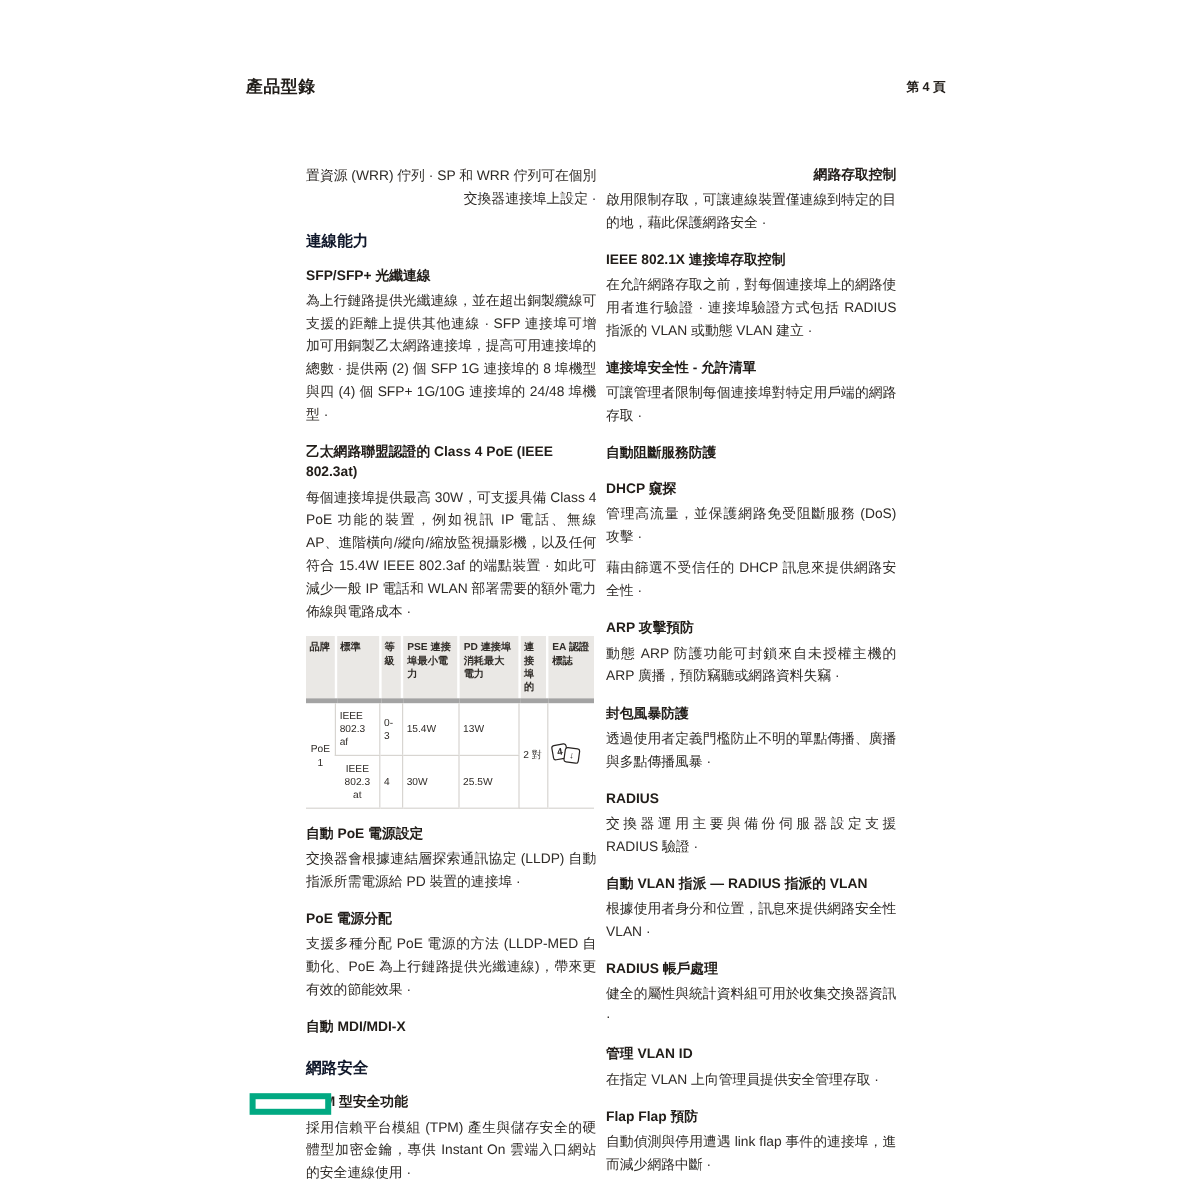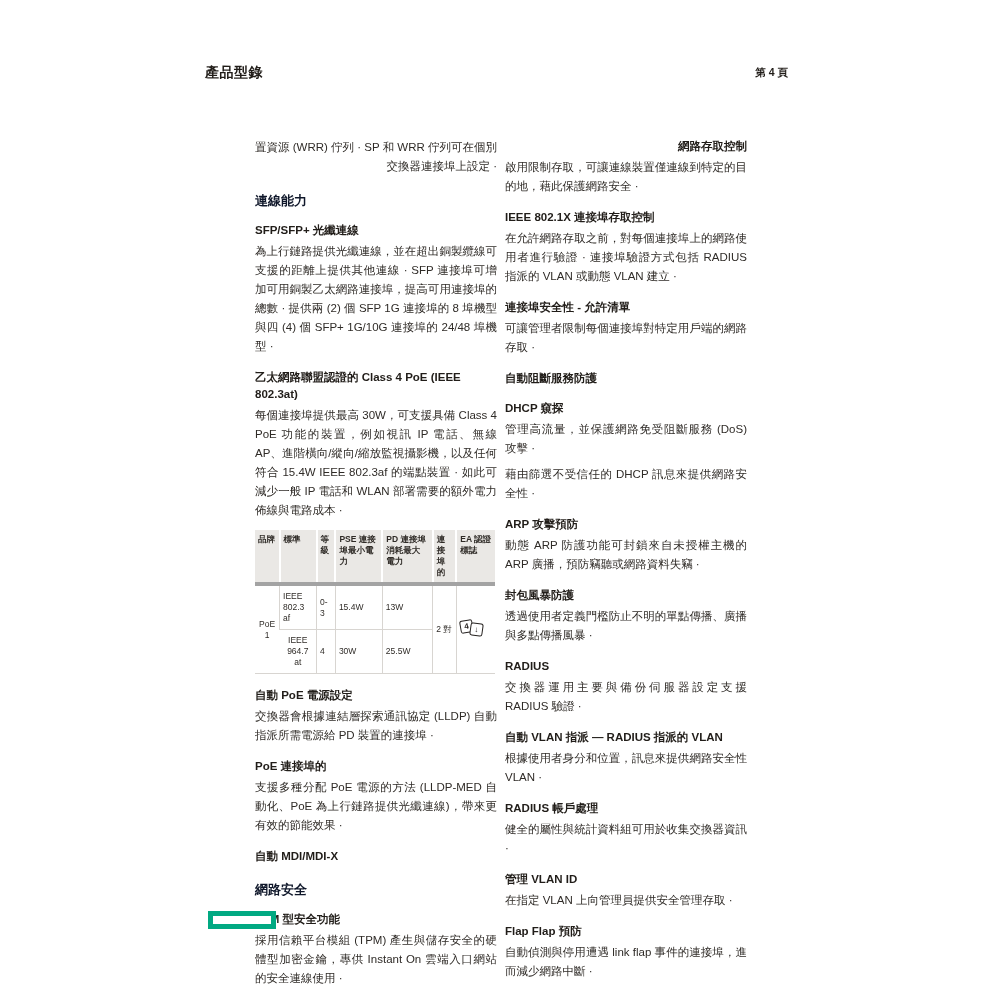--- a/index.html
+++ b/index.html
@@ -84,30 +84,30 @@
           <tr>
             <td rowspan="2">PoE 1</td>
             <td>IEEE 802.3 af</td>
             <td>0-3</td>
             <td>15.4W</td>
             <td>13W</td>
             <td rowspan="2">2 對</td>
             <td rowspan="2"><span class="ea-icon"><span class="ea-box ea-box-4">4</span><span class="ea-box ea-box-arrow">↓</span></span></td>
           </tr>
           <tr>
-            <td>IEEE 964.7 at</td>
+            <td>IEEE 802.3 at</td>
             <td>4</td>
             <td>30W</td>
             <td>25.5W</td>
           </tr>
         </tbody>
       </table>
       <div class="blk subheading">自動 PoE 電源設定</div>
       <div class="blk paragraph">交換器會根據連結層探索通訊協定 (LLDP) 自動指派所需電源給 PD 裝置的連接埠 ·</div>
-      <div class="blk subheading">PoE 連接埠的</div>
+      <div class="blk subheading">PoE 電源分配</div>
       <div class="blk paragraph">支援多種分配 PoE 電源的方法 (LLDP-MED 自動化、PoE 為上行鏈路提供光纖連線)，帶來更有效的節能效果 ·</div>
       <div class="blk subheading">自動 MDI/MDI-X</div>
       <div class="blk heading">網路安全</div>
       <div class="blk subheading">TPM 型安全功能</div>
       <div class="blk paragraph">採用信賴平台模組 (TPM) 產生與儲存安全的硬體型加密金鑰，專供 Instant On 雲端入口網站的安全連線使用 ·</div>
     </div>
   <div class="col col-right" id="col-right">
       <div class="blk subheading">網路存取控制</div>
       <div class="blk paragraph">啟用限制存取，可讓連線裝置僅連線到特定的目的地，藉此保護網路安全 ·</div>
       <div class="blk subheading">IEEE 802.1X 連接埠存取控制</div>

